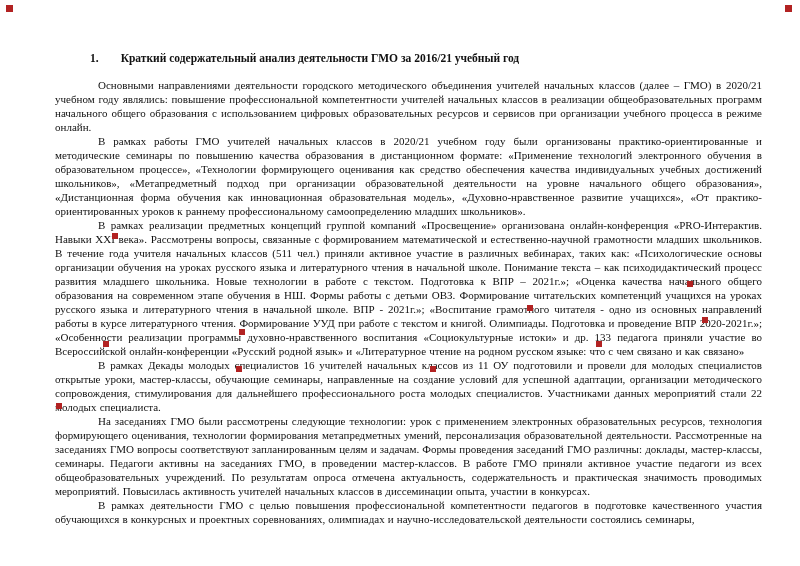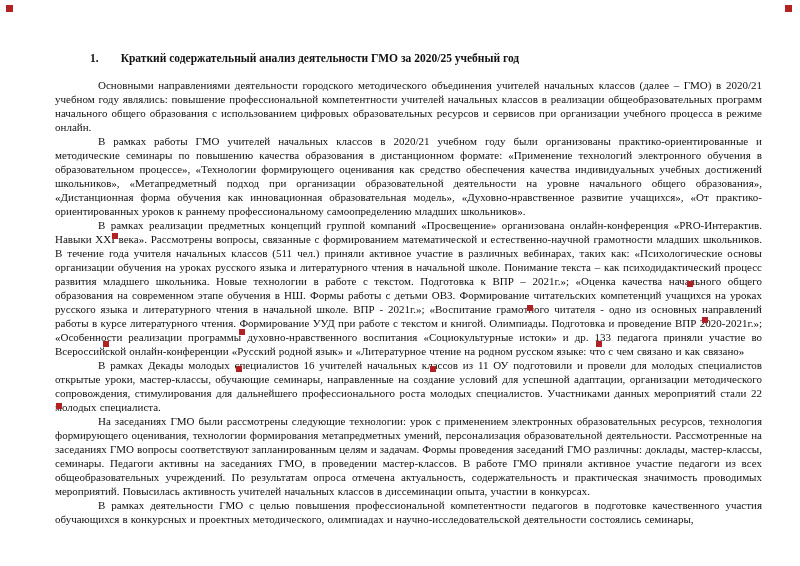--- a/index.html
+++ b/index.html
@@ -47,28 +47,28 @@
     position: absolute;
     display: block;
   }
 </style>
 </head>
 <body>
 
 <div class="page">
   <div class="content">
     <div class="heading">
-      <span class="hnum">1.</span><span class="htext">Краткий содержательный анализ деятельности ГМО за 2020/25 учебный год</span>
+      <span class="hnum">1.</span><span class="htext">Краткий содержательный анализ деятельности ГМО за 2016/21 учебный год</span>
     </div>
     <p class="para">Основными направлениями деятельности городского методического объединения учителей начальных классов (далее – ГМО) в 2020/21 учебном году являлись: повышение профессиональной компетентности учителей начальных классов в реализации общеобразовательных программ начального общего образования с использованием цифровых образовательных ресурсов и сервисов при организации учебного процесса в режиме онлайн.</p>
     <p class="para">В рамках работы ГМО учителей начальных классов в 2020/21 учебном году были организованы практико-ориентированные и методические семинары по повышению качества образования в дистанционном формате: «Применение технологий электронного обучения в образовательном процессе», «Технологии формирующего оценивания как средство обеспечения качества индивидуальных учебных достижений школьников», «Метапредметный подход при организации образовательной деятельности на уровне начального общего образования», «Дистанционная форма обучения как инновационная образовательная модель», «Духовно-нравственное развитие учащихся», «От практико-ориентированных уроков к раннему профессиональному самоопределению младших школьников».</p>
     <p class="para">В рамках реализации предметных концепций группой компаний «Просвещение» организована онлайн-конференция «PRO-Интерактив. Навыки XXI века». Рассмотрены вопросы, связанные с формированием математической и естественно-научной грамотности младших школьников. В течение года учителя начальных классов (511 чел.) приняли активное участие в различных вебинарах, таких как: «Психологические основы организации обучения на уроках русского языка и литературного чтения в начальной школе. Понимание текста – как психодидактический процесс развития младшего школьника. Новые технологии в работе с текстом. Подготовка к ВПР – 2021г.»; «Оценка качества начального общего образования на современном этапе обучения в НШ. Формы работы с детьми ОВЗ. Формирование читательских компетенций учащихся на уроках русского языка и  литературного чтения в начальной школе. ВПР - 2021г.»; «Воспитание грамотного читателя - одно из основных направлений работы в курсе литературного чтения. Формирование УУД при работе с текстом и книгой. Олимпиады. Подготовка и проведение ВПР 2020-2021г.»; «Особенности реализации программы духовно-нравственного воспитания «Социокультурные истоки» и др. 133 педагога приняли участие во Всероссийской онлайн-конференции «Русский родной язык» и «Литературное чтение на родном русском языке: что с чем связано и как связано»</p>
     <p class="para">В рамках Декады молодых специалистов 16 учителей начальных классов из 11 ОУ подготовили и провели для молодых специалистов открытые уроки, мастер-классы, обучающие семинары, направленные на создание условий для успешной адаптации, организации методического сопровождения, стимулирования для дальнейшего профессионального роста молодых специалистов. Участниками данных мероприятий стали 22 молодых специалиста.</p>
     <p class="para gap-before">На заседаниях ГМО были рассмотрены следующие технологии: урок с применением электронных образовательных ресурсов, технология формирующего оценивания, технологии формирования метапредметных умений, персонализация образовательной деятельности. Рассмотренные на заседаниях ГМО вопросы соответствуют запланированным целям и задачам. Формы проведения заседаний ГМО различны: доклады, мастер-классы, семинары. Педагоги активны на заседаниях ГМО, в проведении мастер-классов. В работе ГМО приняли активное участие педагоги из всех общеобразовательных учреждений. По результатам опроса отмечена актуальность, содержательность и практическая значимость проводимых мероприятий. Повысилась активность учителей начальных классов в диссеминации опыта, участии в конкурсах.</p>
-    <p class="para">В рамках деятельности ГМО с целью повышения профессиональной компетентности педагогов в подготовке качественного участия обучающихся в конкурсных и проектных методического, олимпиадах и научно-исследовательской деятельности состоялись семинары,</p>
+    <p class="para">В рамках деятельности ГМО с целью повышения профессиональной компетентности педагогов в подготовке качественного участия обучающихся в конкурсных и проектных соревнованиях, олимпиадах и научно-исследовательской деятельности состоялись семинары,</p>
   </div>
   <div id="markers">
       <div class="marker" style="left: 6px; top: 5px; width: 7px; height: 7px; background: rgb(178, 34, 34);"></div>
       <div class="marker" style="left: 785px; top: 5px; width: 7px; height: 7px; background: rgb(178, 34, 34);"></div>
       <div class="marker" style="left: 112px; top: 233px; width: 6px; height: 6px; background: rgb(178, 34, 34);"></div>
       <div class="marker" style="left: 687px; top: 281px; width: 6px; height: 6px; background: rgb(178, 34, 34);"></div>
       <div class="marker" style="left: 527px; top: 305px; width: 6px; height: 6px; background: rgb(178, 34, 34);"></div>
       <div class="marker" style="left: 702px; top: 317px; width: 6px; height: 6px; background: rgb(178, 34, 34);"></div>
       <div class="marker" style="left: 239px; top: 329px; width: 6px; height: 6px; background: rgb(178, 34, 34);"></div>
       <div class="marker" style="left: 103px; top: 341px; width: 6px; height: 6px; background: rgb(178, 34, 34);"></div>

